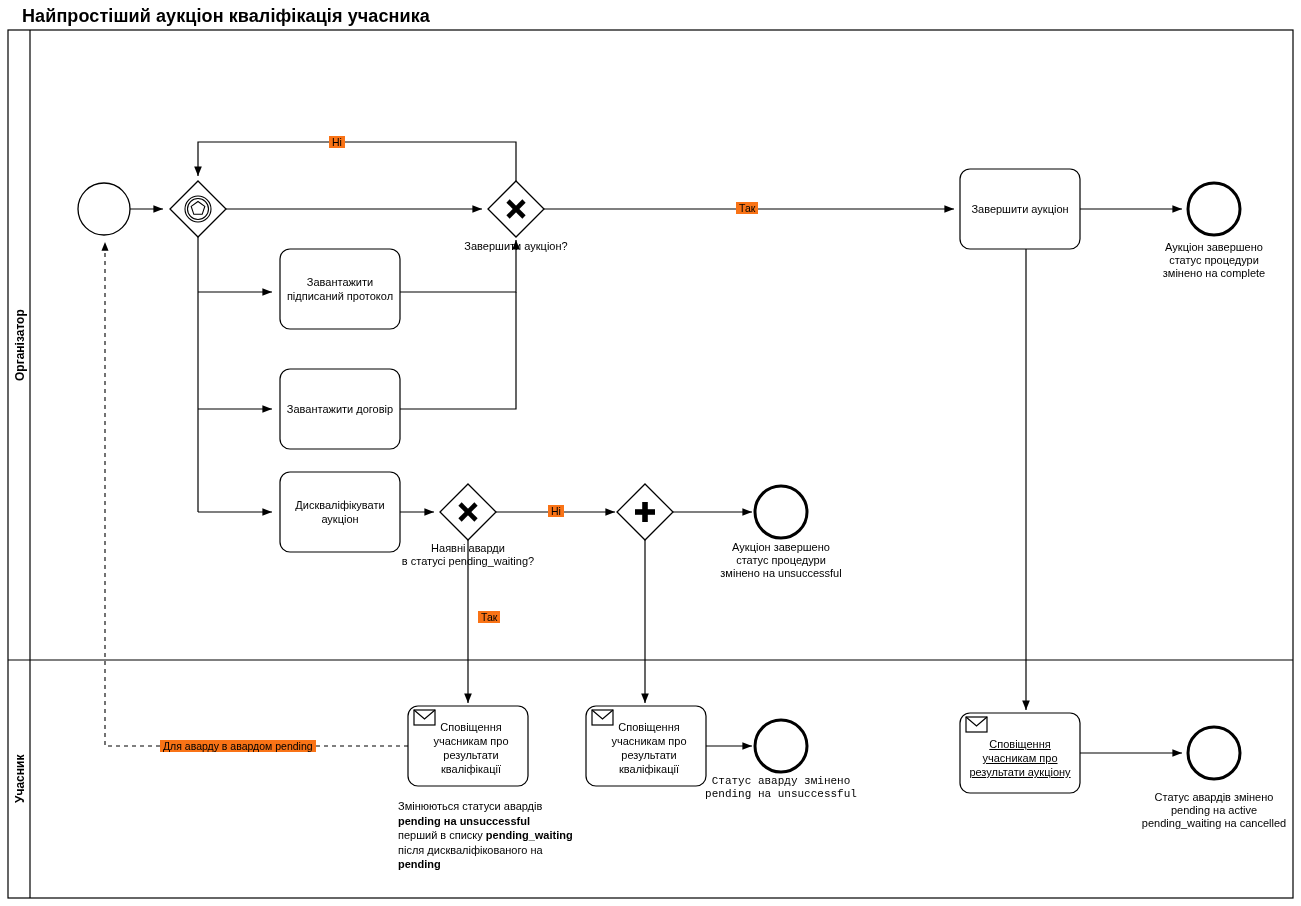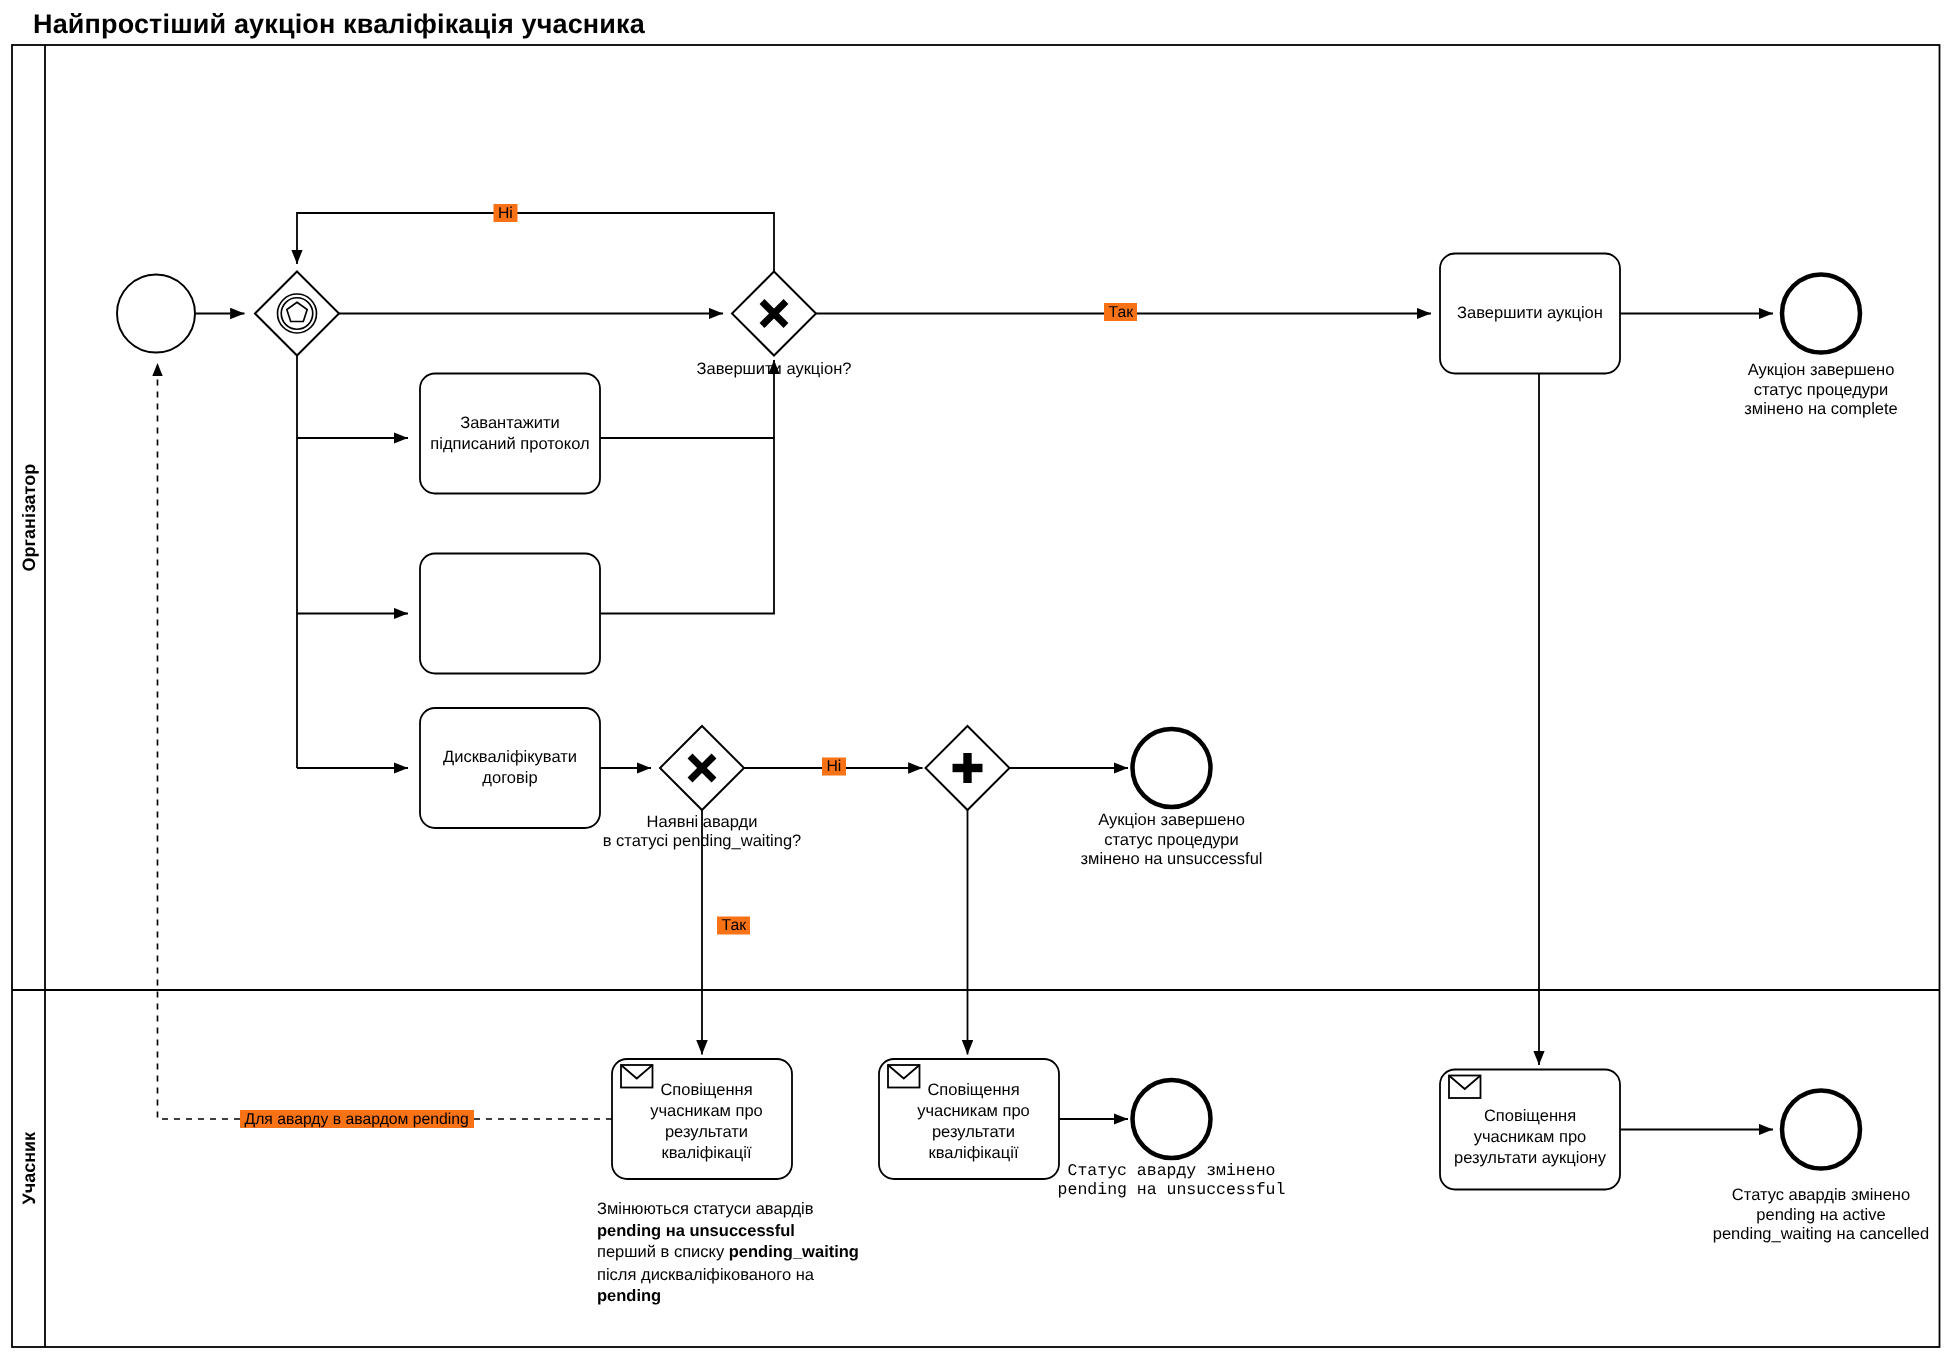--- a/index.html
+++ b/index.html
@@ -164,32 +164,33 @@
 <div class="lanename" style="left:8px;top:30px;width:23px;height:630px;">Організатор</div>
 <div class="lanename" style="left:8px;top:660px;width:23px;height:238px;">Учасник</div>
 
 
 <div class="lbl" style="left:441px;top:240px;width:150px;">Завершити аукціон?</div>
 <div class="lbl" style="left:378px;top:542px;width:180px;">Наявні аварди
 в статусі pending_waiting?</div>
 
 <div class="tasktext" style="left:280px;top:249px;width:120px;height:80px;">Завантажити
 підписаний протокол</div>
+<div class="tasktext" style="left:280px;top:369px;width:120px;height:80px;">Завантажити договір</div>
 <div class="tasktext" style="left:280px;top:472px;width:120px;height:80px;">Дискваліфікувати
-договір</div>
+аукціон</div>
 <div class="tasktext" style="left:960px;top:169px;width:120px;height:80px;">Завершити аукціон</div>
 <div class="tasktext" style="left:414px;top:710px;width:114px;height:76px;">Сповіщення
 учасникам про
 результати
 кваліфікації</div>
 <div class="tasktext" style="left:592px;top:710px;width:114px;height:76px;">Сповіщення
 учасникам про
 результати
 кваліфікації</div>
-<div class="tasktext" style="left:962px;top:723px;width:116px;height:70px;">Сповіщення
+<div class="tasktext" style="left:962px;top:723px;width:116px;height:70px;text-decoration:underline;">Сповіщення
 учасникам про
 результати аукціону</div>
 
 <div class="lbl" style="left:1129px;top:241px;width:170px;">Аукціон завершено
 статус процедури
 змінено на complete</div>
 <div class="lbl" style="left:690px;top:541px;width:182px;">Аукціон завершено
 статус процедури
 змінено на unsuccessful</div>
 <div class="lbl" style="left:696px;top:775px;width:170px;font-family:Liberation Mono, monospace;">Статус аварду змінено

